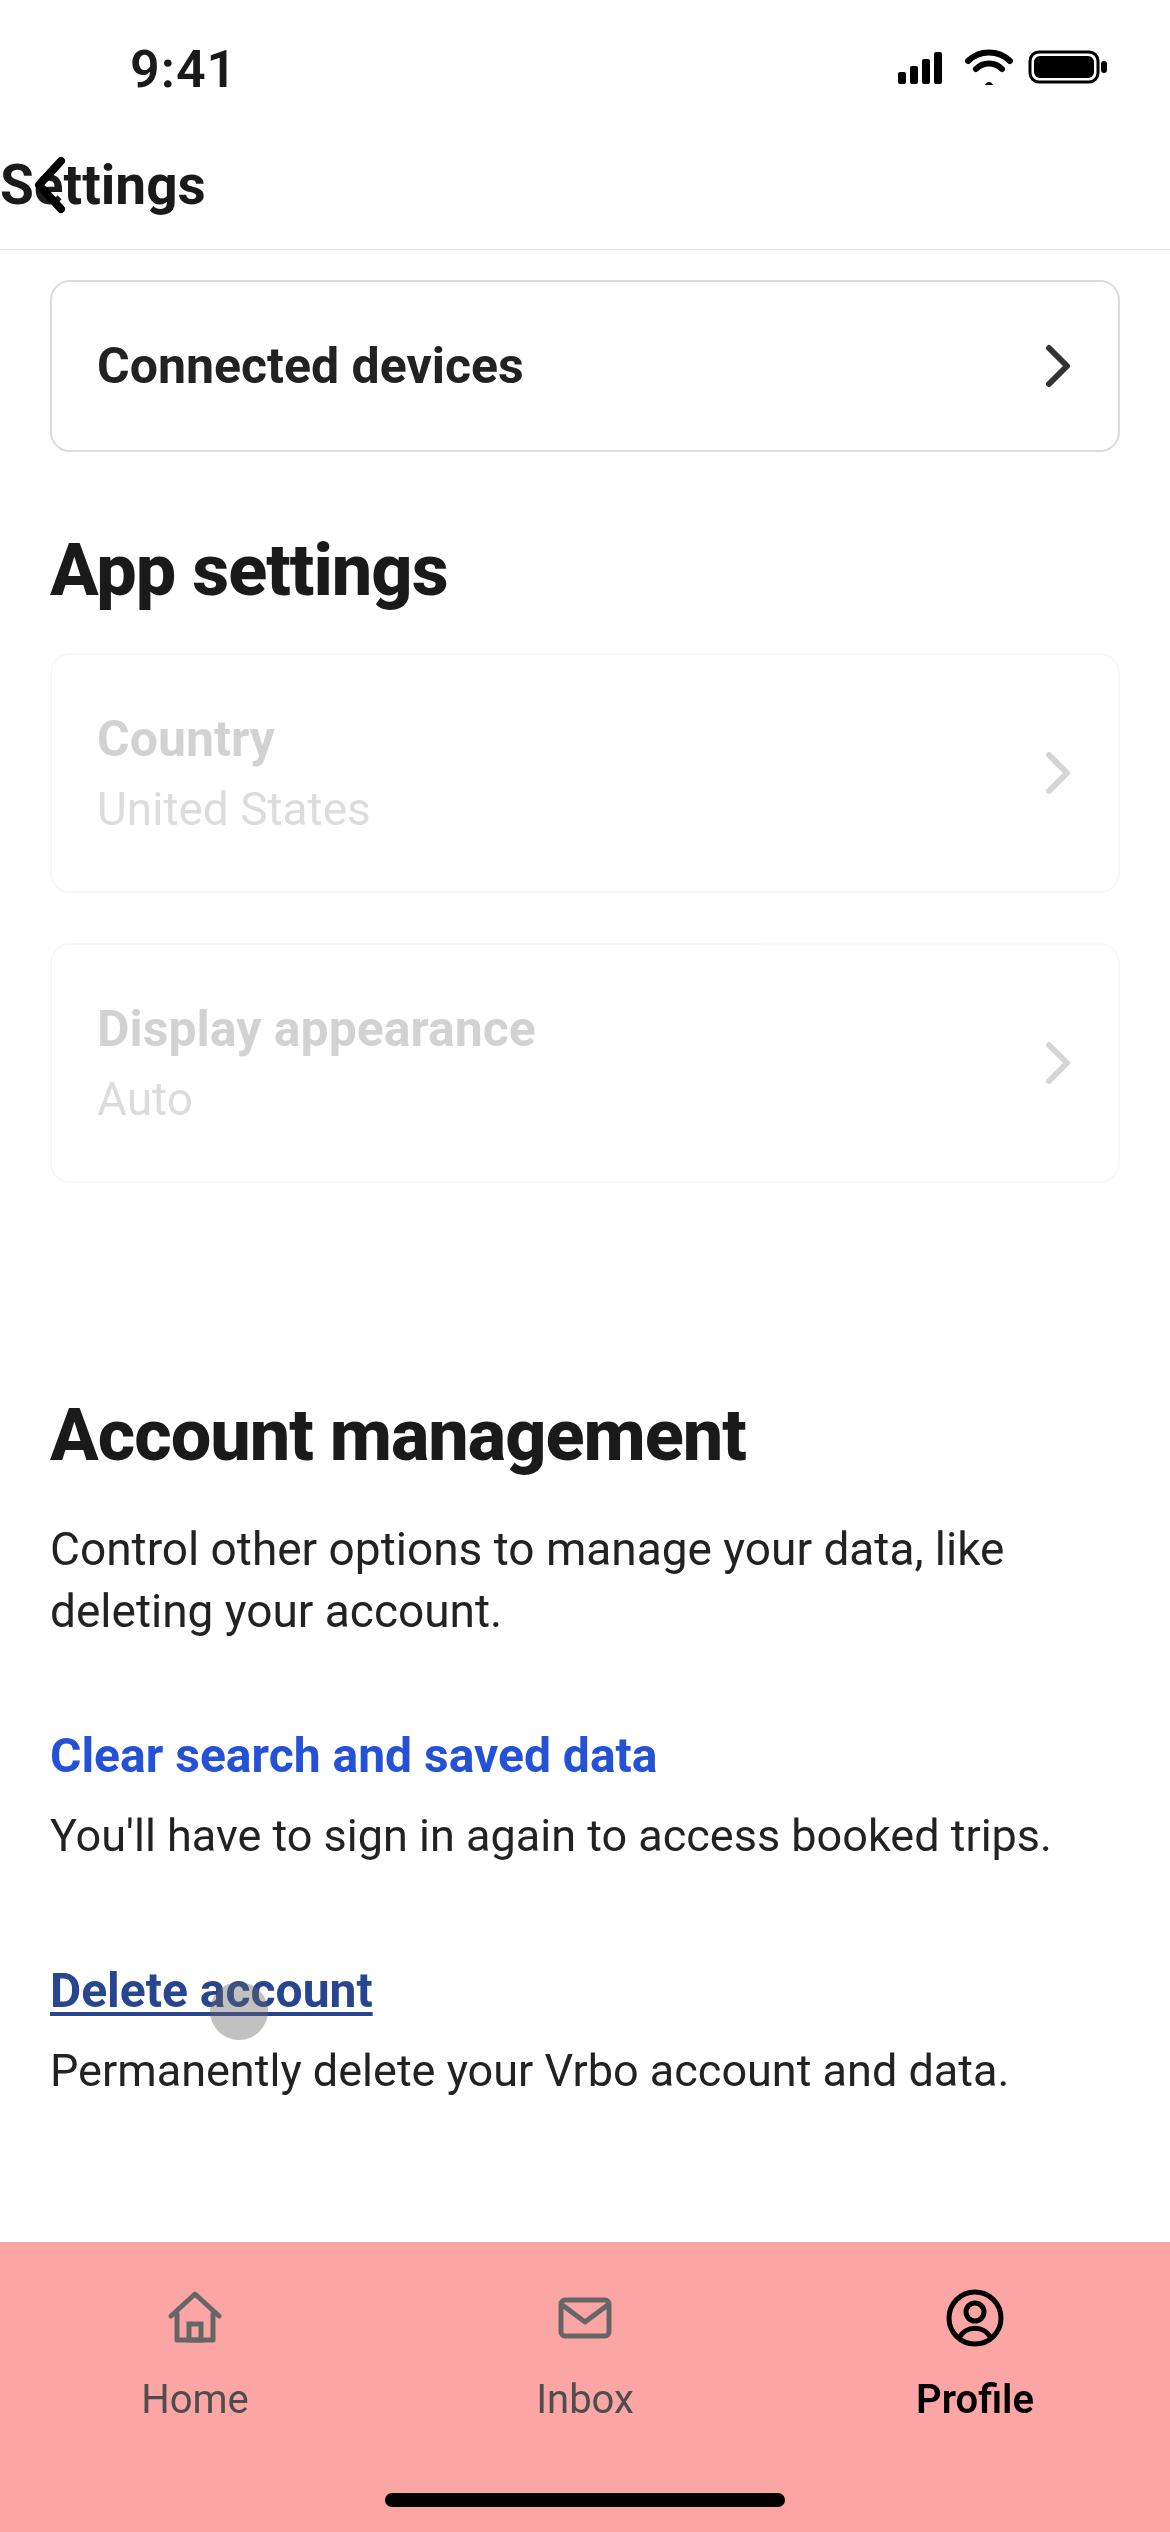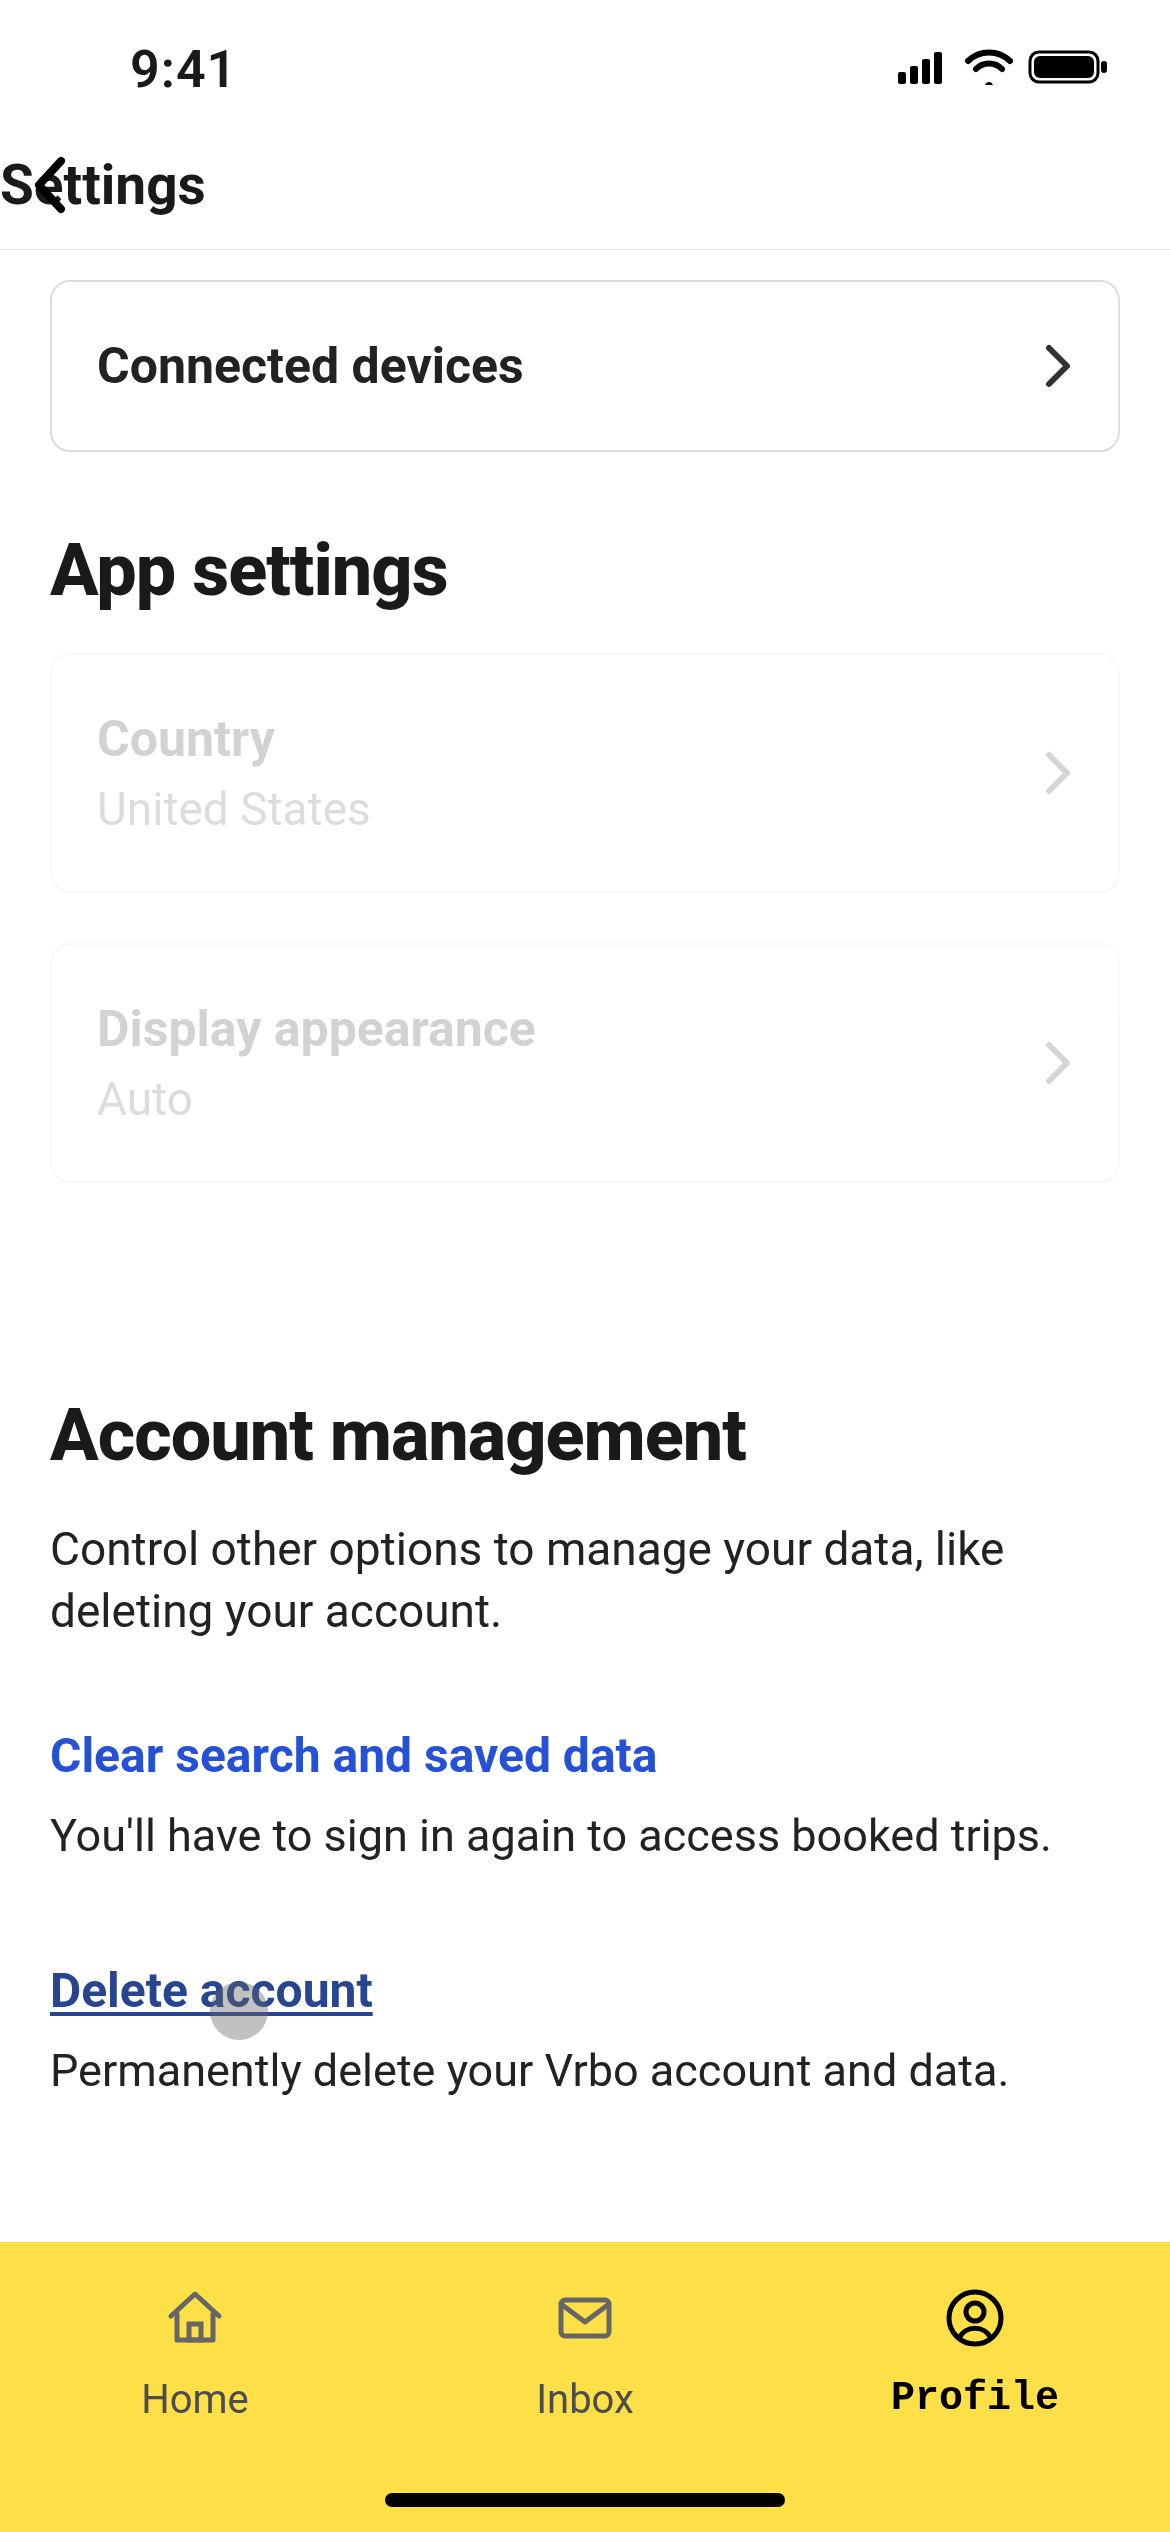--- a/index.html
+++ b/index.html
@@ -17,24 +17,24 @@
   .card-label { font-size: 50px; font-weight: 700; color: #222; }
   .card-value { font-size: 46px; font-weight: 400; color: #555; margin-top: 8px; }
   .chevron svg { display:block; }
   .section-title { font-size: 72px; font-weight: 800; margin-top: 76px; margin-bottom: 40px; letter-spacing: -1px; }
   .section-subtitle { font-size: 46px; line-height: 1.35; color: #222; margin-top: 10px; }
   .link { font-size: 48px; font-weight: 700; color: #2451d6; display: inline-block; }
   .link.underline { text-decoration: underline; text-underline-offset: 5px; color: #28458f; }
   .link-block { margin-top: 85px; }
   .link-desc { font-size: 45px; line-height: 1.35; color: #222; margin-top: 22px; }
   .touch-dot { position: absolute; width: 58px; height: 58px; border-radius: 50%; background: rgba(100,100,100,0.4); z-index: 5; }
-  .tabbar { position: absolute; bottom: 0; left: 0; right: 0; height: 290px; background: #fde047; display: flex; justify-content: space-around; align-items: flex-start; padding-top: 40px; }
+  .tabbar { position: absolute; bottom: 0; left: 0; right: 0; height: 290px; background: #fca5a5; display: flex; justify-content: space-around; align-items: flex-start; padding-top: 40px; }
   .tab-item { display: flex; flex-direction: column; align-items: center; gap: 18px; width: 25%; }
   .tab-label { font-size: 40px; color: #4d4d4d; }
-  .tab-item.active .tab-label { color: #000; font-weight: 600; font-family: Liberation Mono, monospace; }
+  .tab-item.active .tab-label { color: #000; font-weight: 600; }
   .home-indicator { position: absolute; bottom: 25px; left: 50%; transform: translateX(-50%); width: 400px; height: 14px; background: #000; border-radius: 20px; }
 </style>
 </head>
 <body>
 
 <div class="status-bar">
   <div class="status-time">9:41</div>
   <div class="status-right">
     <span>
       <svg width="52" height="34" viewBox="0 0 52 34">

